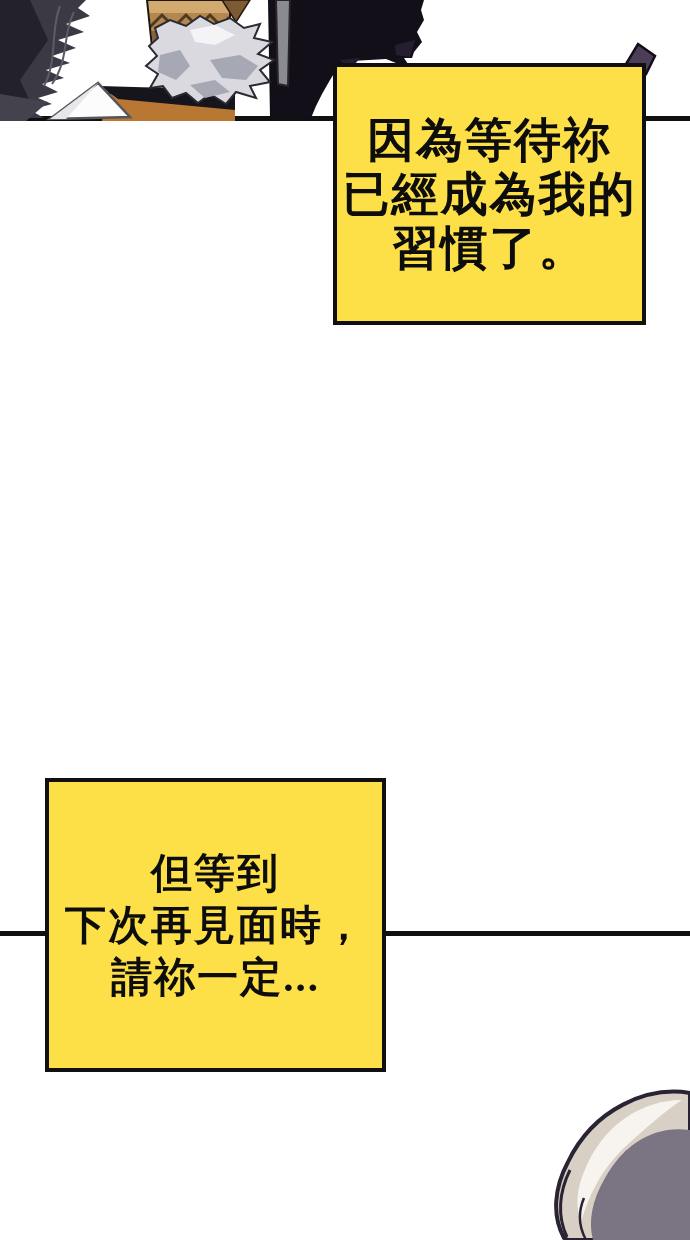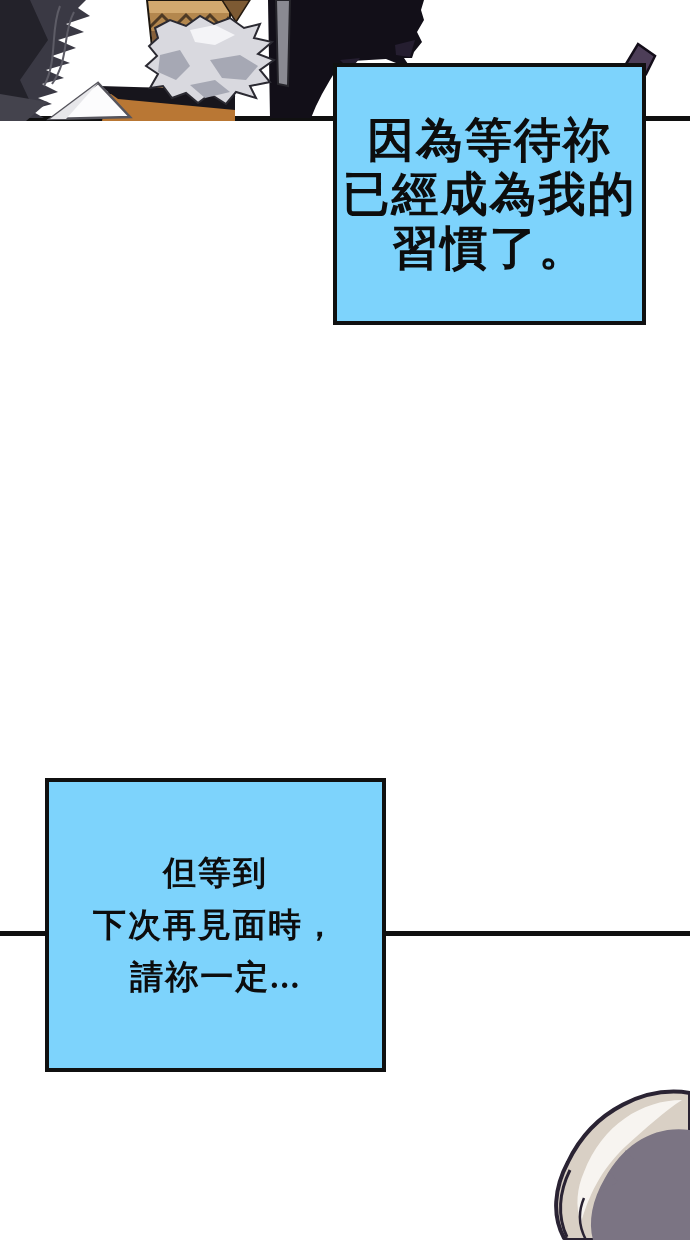--- a/index.html
+++ b/index.html
@@ -8,30 +8,30 @@
     font-family:"Liberation Serif","DejaVu Serif",serif;
   }
   .hline{position:absolute;left:0;width:690px;height:5px;background:#101010;z-index:1;}
   .hline-top{top:116px;}
   .hline-bottom{top:931px;}
   .art{position:absolute;z-index:2;}
   .art-top{left:0;top:0;}
   .art-spike{left:622px;top:42px;}
   .art-head{left:530px;top:1080px;}
   .bubble{
-    position:absolute;z-index:3;background:#7dd3fc;border:4px solid #101010;
+    position:absolute;z-index:3;background:#fde047;border:4px solid #101010;
     box-sizing:border-box;display:flex;align-items:center;justify-content:center;
   }
   .bubble .txt{
     white-space:pre-line;text-align:center;font-weight:bold;color:#0d0d0d;
   }
   .bubble-top{left:333px;top:63px;width:313px;height:262px;}
   .bubble-top .txt{font-size:47px;line-height:54px;letter-spacing:2px;}
   .bubble-bottom{left:45px;top:778px;width:341px;height:294px;}
-  .bubble-bottom .txt{font-size:33px;line-height:52px;letter-spacing:2px;}
+  .bubble-bottom .txt{font-size:41px;line-height:52px;letter-spacing:2px;}
 </style>
 </head>
 <body>
 
 <div class="canvas">
 
   <div class="hline hline-top"></div>
   <div class="hline hline-bottom"></div>
 
   <svg class="art art-top" width="690" height="125" viewBox="0 0 690 125">

